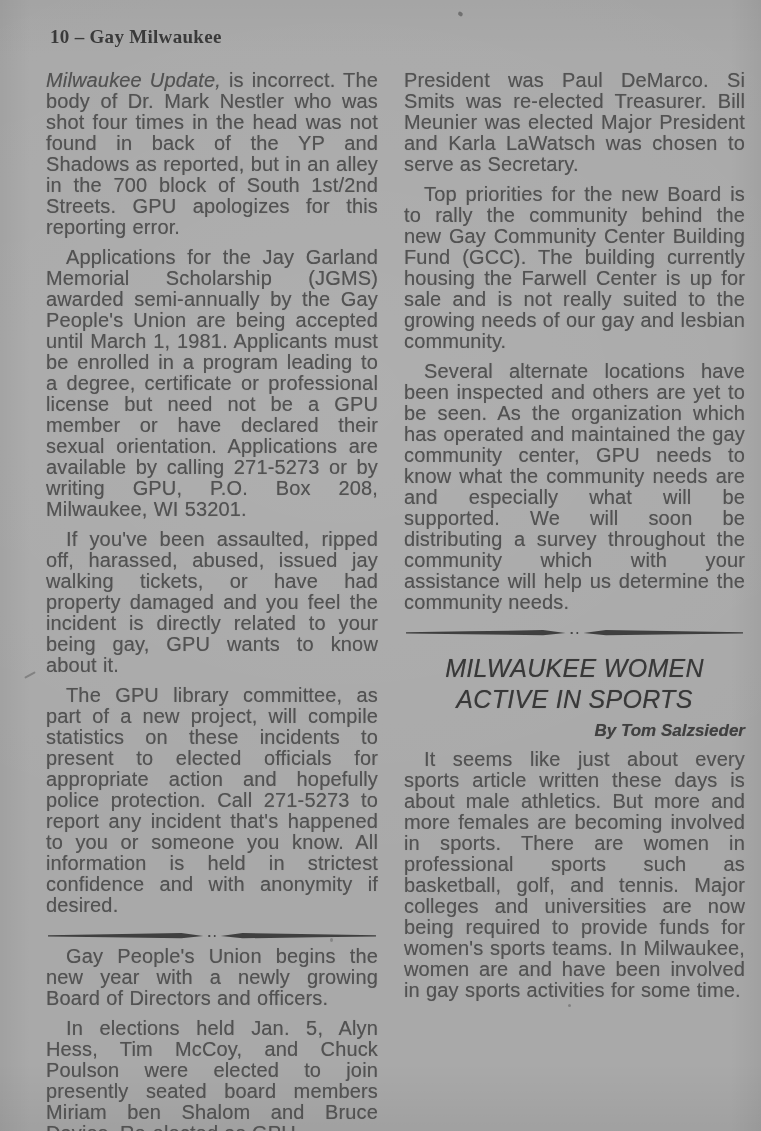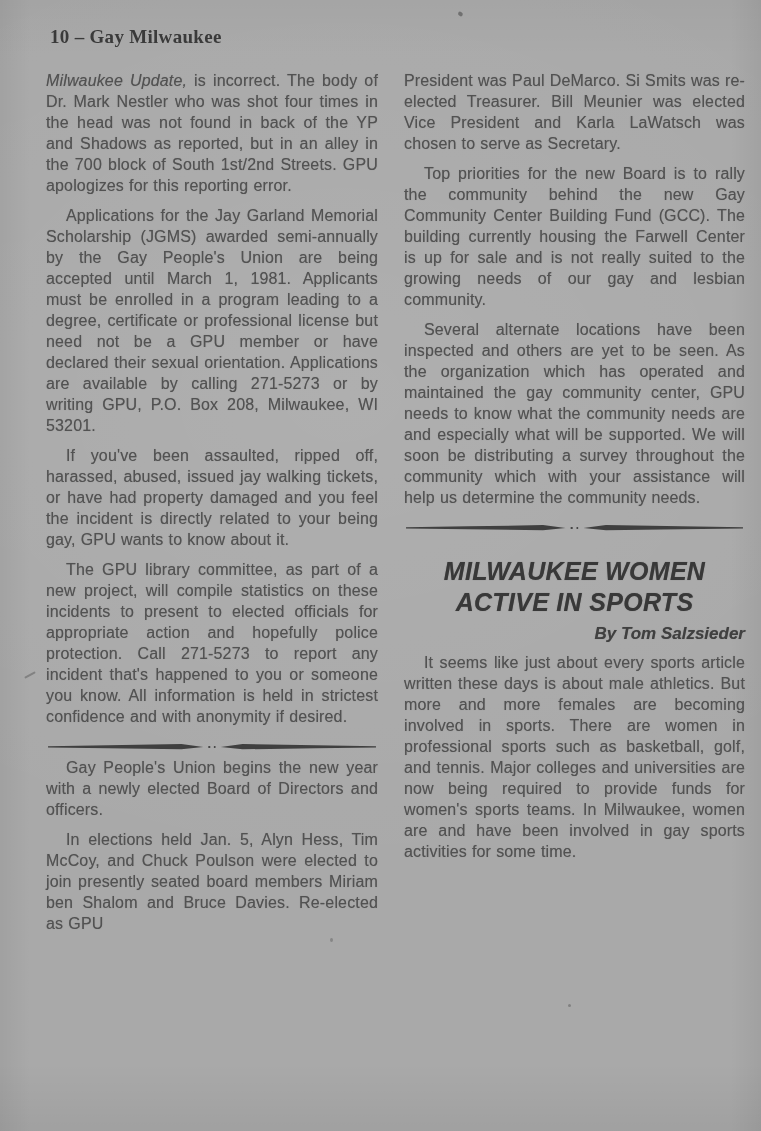--- a/index.html
+++ b/index.html
@@ -27,34 +27,34 @@
   .columns{
     display:flex;
     gap:26px;
     margin:22px 28px 0 46px;
   }
   .col{flex:0 0 auto;}
   .col-left{width:332px;}
   .col-right{width:341px;}
   p.body{
     margin:0 0 9px 0;
-    font-size:16px;
+    font-size:20px;
     line-height:21px;
     text-align:justify;
     letter-spacing:0.15px;
     word-spacing:0.5px;
     color:#525252;
     text-shadow:0 0 0.7px rgba(80,80,80,0.55);
   }
   p.body.indent{text-indent:20px;}
   .lead-italic{font-style:italic;}
   .headline{
-    margin:24px 0 10px 0;
+    margin:16px 0 10px 0;
     text-align:center;
-    font-weight:bold;
+    font-weight:normal;
     font-style:italic;
     font-size:25px;
     line-height:31px;
     letter-spacing:0.3px;
     color:#383838;
     text-shadow:0 0 0.8px rgba(56,56,56,0.6);
   }
   .byline{
     margin:-4px 0 8px 0;
     text-align:right;
@@ -101,30 +101,30 @@
       <div class="rule-wrap">
         <svg viewBox="0 0 300 8" preserveAspectRatio="none">
           <polygon fill="#3f3f3f" points="0,3.2 55,2.3 122,1.1 142,4 122,6.3 55,5.2 0,4.4"></polygon>
           <polygon fill="#3f3f3f" points="300,3.2 245,2.3 178,1.1 158,4 178,6.3 245,5.2 300,4.4"></polygon>
           <circle fill="#3f3f3f" cx="147.5" cy="4" r="1.1"></circle>
           <circle fill="#3f3f3f" cx="152.5" cy="4" r="0.9"></circle>
         </svg>
       </div>
 
       <div>
-        <p class="body indent">Gay People's Union begins the new year with a newly elected Board of Directors and officers.</p>
+        <p class="body indent">Gay People's Union begins the new year with a newly growing Board of Directors and officers.</p>
         <p class="body indent">In elections held Jan. 5, Alyn Hess, Tim McCoy, and Chuck Poulson were elected to join presently seated board members Miriam ben Shalom and Bruce Davies. Re-elected as GPU</p>
       </div>
 
     </div>
 
     <div class="col col-right">
 
       <div>
-        <p class="body">President was Paul DeMarco. Si Smits was re-elected Treasurer. Bill Meunier was elected Vice President and Karla LaWatsch was chosen to serve as Secretary.</p>
+        <p class="body">President was Paul DeMarco. Si Smits was re-elected Treasurer. Bill Meunier was elected Major President and Karla LaWatsch was chosen to serve as Secretary.</p>
         <p class="body indent">Top priorities for the new Board is to rally the community behind the new Gay Community Center Building Fund (GCC). The building currently housing the Farwell Center is up for sale and is not really suited to the growing needs of our gay and lesbian community.</p>
         <p class="body indent">Several alternate locations have been inspected and others are yet to be seen. As the organization which has operated and maintained the gay community center, GPU needs to know what the community needs are and especially what will be supported. We will soon be distributing a survey throughout the community which with your assistance will help us determine the community needs.</p>
       </div>
 
       <div class="rule-wrap">
         <svg viewBox="0 0 300 8" preserveAspectRatio="none">
           <polygon fill="#3f3f3f" points="0,3.2 55,2.3 122,1.1 142,4 122,6.3 55,5.2 0,4.4"></polygon>
           <polygon fill="#3f3f3f" points="300,3.2 245,2.3 178,1.1 158,4 178,6.3 245,5.2 300,4.4"></polygon>
           <circle fill="#3f3f3f" cx="147.5" cy="4" r="1.1"></circle>
           <circle fill="#3f3f3f" cx="152.5" cy="4" r="0.9"></circle>

